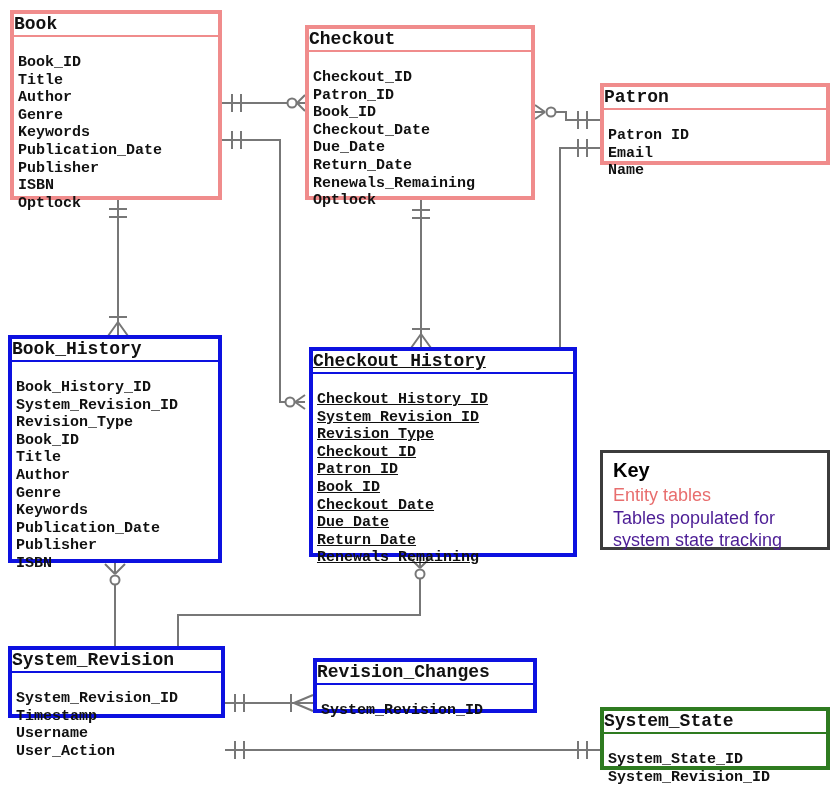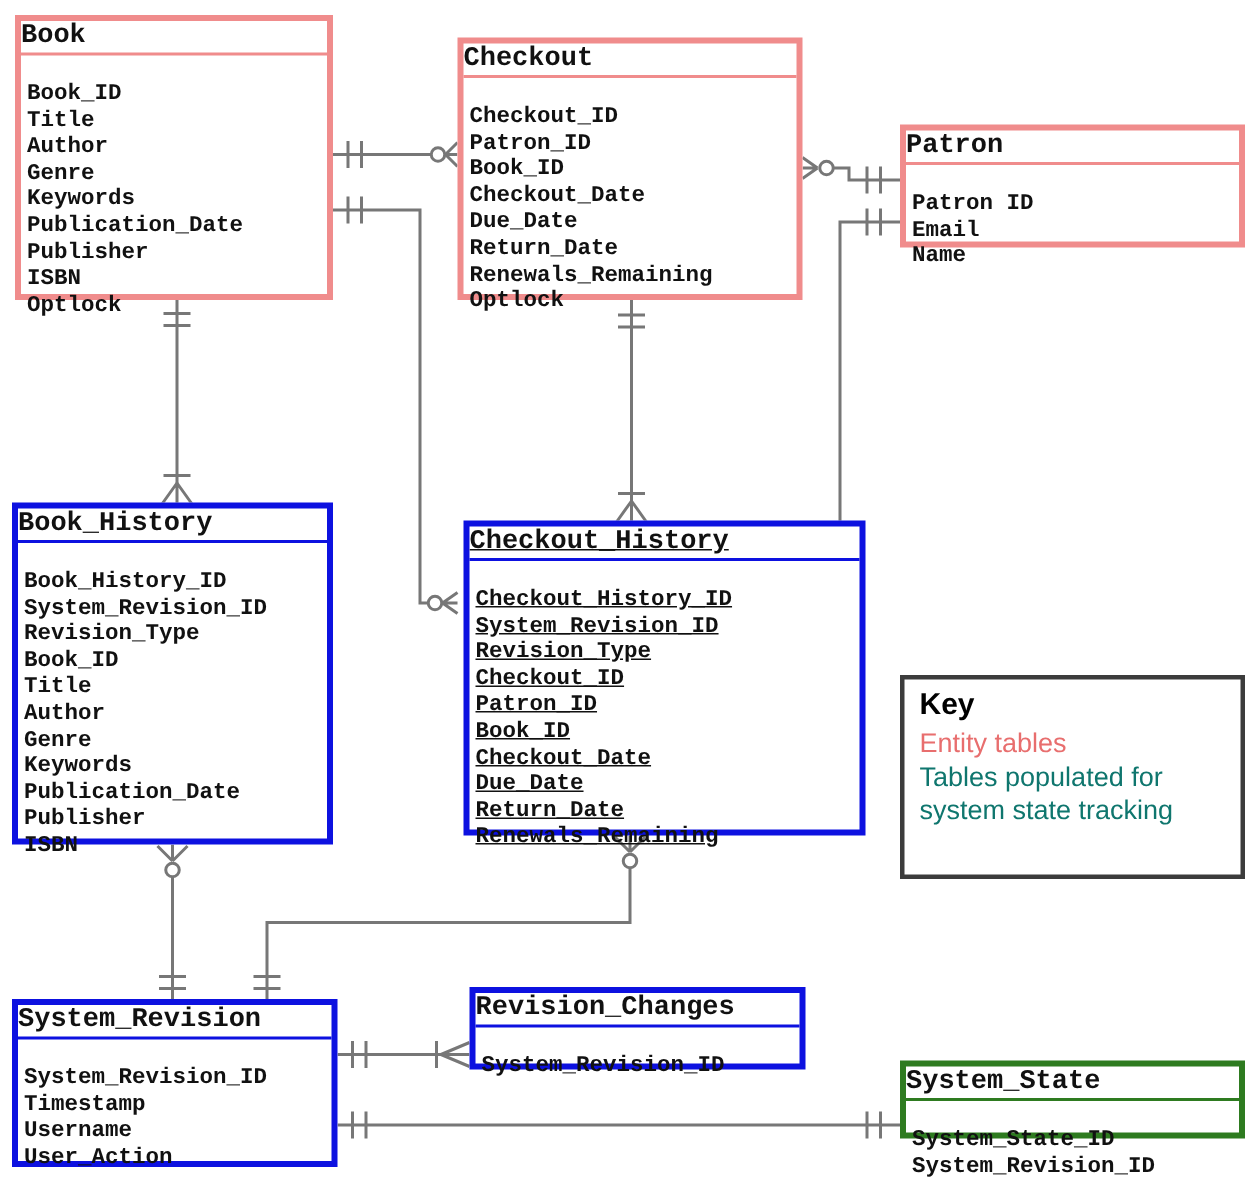--- a/index.html
+++ b/index.html
@@ -16,26 +16,26 @@
   .entity{border:4px solid #f08c8c;} .entity .hdr{border-bottom-color:#f08c8c;}
   .envers{border:4px solid #0d11e0;} .envers .hdr{border-bottom-color:#0d11e0;}
   .state {border:4px solid #2e7b20;} .state  .hdr{border-bottom-color:#2e7b20;}
 
   
   #t-book            {left:10px;  top:10px;  width:212px; height:190px;}
   #t-checkout        {left:305px; top:25px;  width:230px; height:175px;}
   #t-patron          {left:600px; top:83px;  width:230px; height:82px;}
   #t-book-history    {left:8px;   top:335px; width:214px; height:228px;}
   #t-checkout-history{left:309px; top:347px; width:268px; height:210px;text-decoration:underline;}
-  #t-system-revision {left:8px;   top:666px; width:217px; height:112px;}
+  #t-system-revision {left:8px;   top:646px; width:217px; height:72px;}
   #t-revision-changes{left:313px; top:658px; width:224px; height:55px;}
-  #t-system-state    {left:600px; top:707px; width:230px; height:52px;}
-
-  
-  #key-box{position:absolute;left:600px;top:450px;width:230px;height:136px;box-sizing:border-box;
+  #t-system-state    {left:600px; top:707px; width:230px; height:63px;}
+
+  
+  #key-box{position:absolute;left:600px;top:450px;width:230px;height:100px;box-sizing:border-box;
            border:3px solid #3c3c3c;background:#fff;padding:4px 10px;
            font-family:"Liberation Sans","DejaVu Sans",sans-serif;}
   .key-title{font-size:20px;font-weight:bold;color:#000;line-height:27px;}
   .key-entry{font-size:18px;line-height:22.5px;}
 
   
   #rel-svg{position:absolute;left:0;top:0;width:837px;height:787px;pointer-events:none;}
   #rel-svg path, #rel-svg circle{stroke:#777777;stroke-width:2;fill:none;}
   #rel-svg circle{fill:#ffffff;}
 </style>
@@ -195,17 +195,17 @@
     <div class="rows">
         <div class="row">System_State_ID</div>
         <div class="row">System_Revision_ID</div>
       </div>
   </div>
 
   <div id="key-box">
     <div class="key-title">Key</div>
     <div>
         <div class="key-entry" style="color: rgb(232, 110, 110);">Entity tables</div>
-        <div class="key-entry" style="color: #0f766e;">Tables populated for system state tracking</div>
+        <div class="key-entry" style="color: #4c1d95;">Tables populated for system state tracking</div>
       </div>
   </div>
 
 </div>
 
 </body></html>

